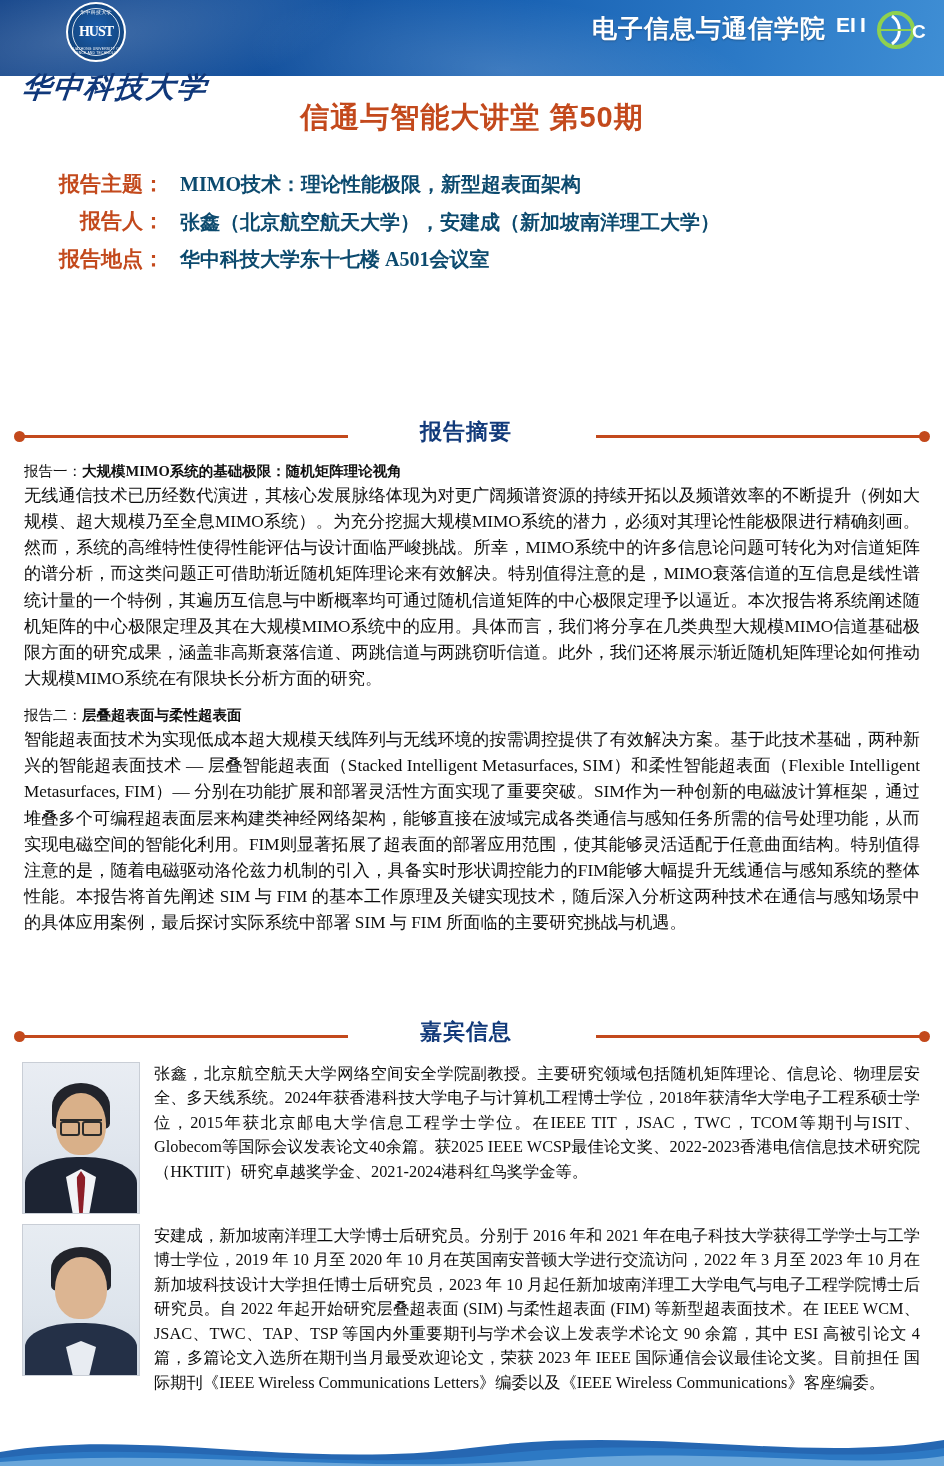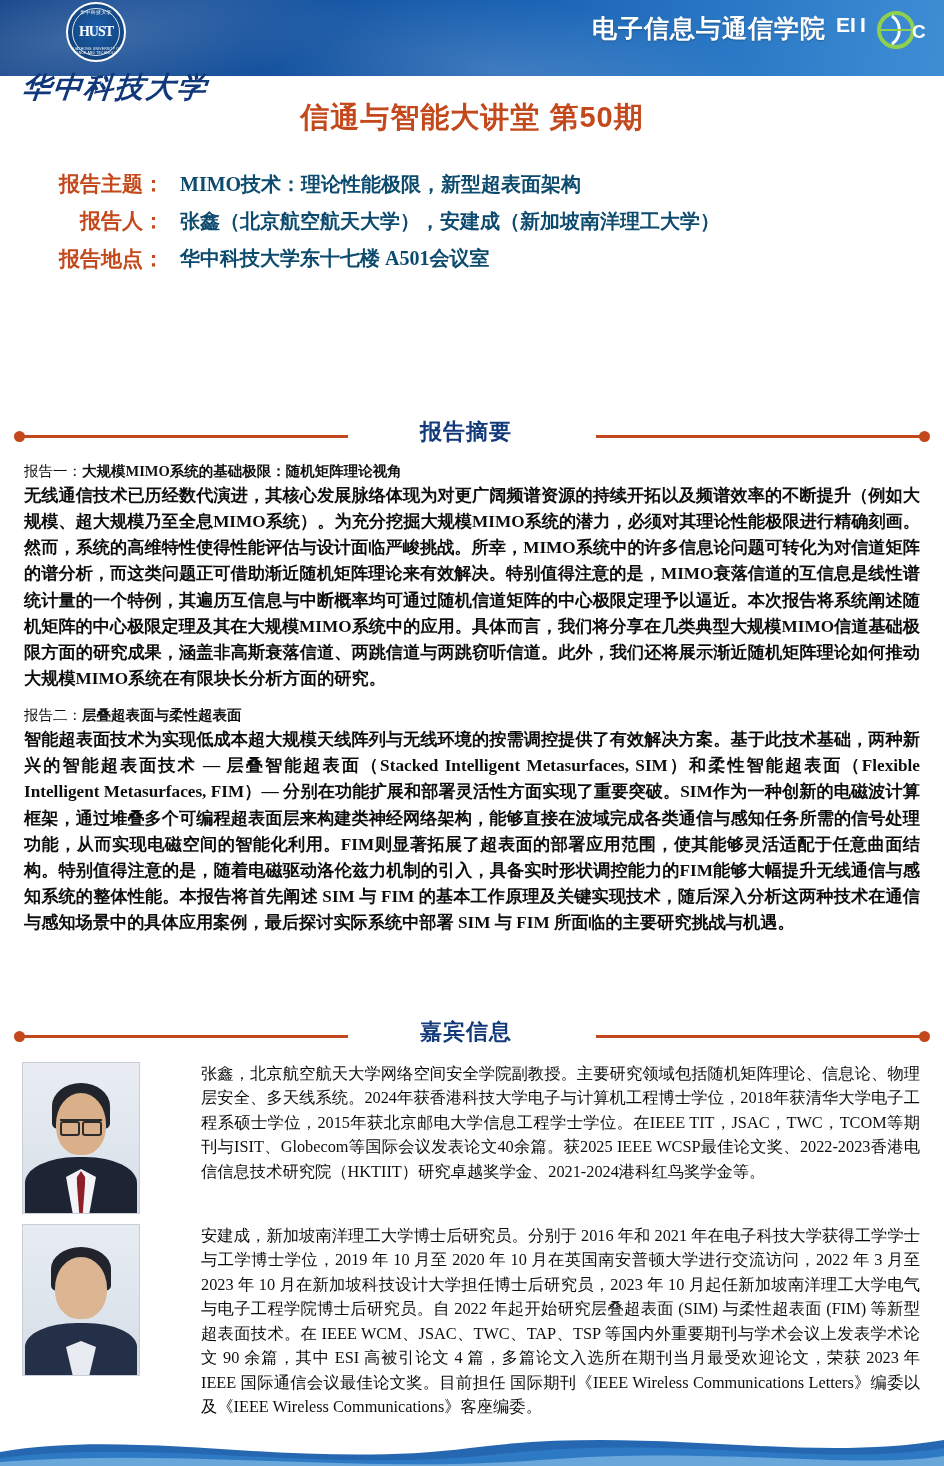--- a/index.html
+++ b/index.html
@@ -129,21 +129,21 @@
 
   
   .info-block {
     position: absolute;
     left: 30px;
     top: 170px;
     width: 884px;
   }
   .info-row {
     display: flex;
-    align-items: center;
+    align-items: flex-end;
     margin-bottom: 9px;
     line-height: 1.35;
   }
   .info-label {
     width: 150px;
     flex: 0 0 150px;
     text-align: right;
     padding-right: 16px;
     color: #c3491c;
     font-size: 21px;
@@ -212,35 +212,33 @@
   .talk-head .t-label { font-weight: normal; }
   .talk-text {
     font-size: 17.2px;
     line-height: 1.52;
     color: #0d0d0d;
     text-align: justify;
     text-justify: inter-ideograph;
     font-family: "Liberation Serif", serif;
     margin: 0 0 14px 0;
     text-indent: 0;
-    font-weight: bold;
   }
   .talk-text.second { margin-bottom: 0; }
 
   
   .guest-wrap {
     position: absolute;
     left: 0; right: 0;
     top: 1018px;
   }
   .guest-row {
     display: flex;
     align-items: flex-start;
     padding: 10px 24px 0 22px;
-    gap: 47px;
   }
   .guest-photo {
     flex: 0 0 118px;
     width: 118px;
     height: 152px;
     margin-right: 14px;
     border: 1px solid #c9ced6;
     position: relative;
     overflow: hidden;
     background: linear-gradient(180deg, #e9edf3 0%, #dfe5ed 60%, #d4dbe5 100%);

